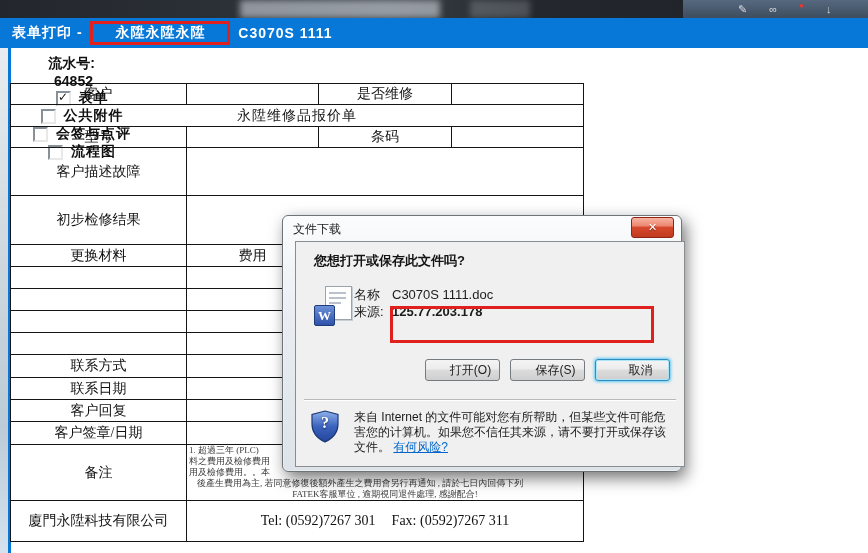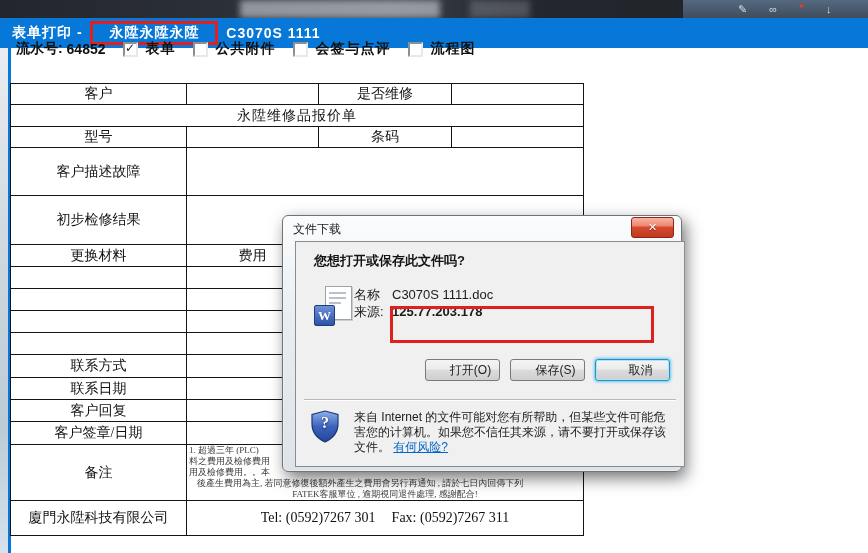--- a/index.html
+++ b/index.html
@@ -14,30 +14,30 @@
   .top-strip .patch { position:absolute; top:0; height:18px; background:rgba(225,232,238,0.55); filter:blur(3px); }
   .strip-right { position:absolute; left:683px; top:0; width:185px; height:18px;
     background:linear-gradient(180deg,#55687e,#3e4d5f); display:flex; align-items:center; gap:22px; padding-left:55px; box-sizing:border-box; }
   .bg-ic { font-size:11px; color:rgba(255,255,255,0.75); line-height:1; }
   .bg-ic.rec { color:#e6392b; font-size:8px; position:relative; top:-3px; }
 
   
   .app-titlebar { position:absolute; left:0; top:18px; width:868px; height:30px;
     background:#0878d8; display:flex; align-items:center; padding-left:12px; box-sizing:border-box; }
   .tb-text { color:#ffffff; font-weight:bold; font-size:14px; letter-spacing:1px; white-space:pre; }
-  .tb-box { border:3px solid #e0201c; padding:0px 16px; margin:0 3px; display:inline-flex; align-items:center; height:18px; }
+  .tb-box { border:3px solid #e0201c; padding:0px 22px; margin:0 3px; display:inline-flex; align-items:center; height:18px; }
 
   
   .left-sliver { position:absolute; left:0; top:48px; width:8px; height:505px;
     background:linear-gradient(180deg,#e9edf1 0%,#cfd8df 40%,#bccbd6 75%,#d3e2ec 100%); }
   .blue-edge { position:absolute; left:8px; top:48px; width:3px; height:505px; background:#0878d8; }
 
   
-  .options-row { position:absolute; left:16px; top:38px; height:22px; display:flex; align-items:center;
-    font-weight:bold; color:#101010; font-size:14px; }
+  .options-row { position:absolute; left:16px; top:55px; height:22px; display:flex; align-items:center;
+    font-weight:bold; color:#101010; font-size:14px;flex-direction:column; }
   .serial { white-space:pre; }
   .chk-group { display:flex; align-items:center; margin-left:17px; }
   .chk { width:15px; height:15px; background:#ffffff; border-top:2px solid #8a9097; border-left:2px solid #8a9097;
     border-right:2px solid #e8e8e8; border-bottom:2px solid #e8e8e8; box-sizing:border-box;
     display:flex; align-items:center; justify-content:center; margin-right:8px; }
   .chk i { font-style:normal; font-size:12px; font-weight:bold; color:#16181c; line-height:1; position:relative; top:-1px; }
   .chk-label { letter-spacing:1px; }
 
   
   table.form { position:absolute; left:10px; top:83px; width:573px; border-collapse:collapse; table-layout:fixed;
@@ -235,21 +235,21 @@
     <tr style="height:55px">
       <td>备注</td>
       <td colspan="3" class="remark-cell">
         <div class="rl l1">1. 超過三年 (PLC)</div>
         <div class="rl l2">料之費用及檢修費用</div>
         <div class="rl l3">用及檢修費用。。本</div>
         <div class="rl l4">後產生費用為主, 若同意修復後額外產生之費用會另行再通知 , 請於七日內回傳下列</div>
         <div class="rl l5">FATEK客服單位 , 逾期視同退件處理, 感謝配合!</div>
       </td>
     </tr>
-    <tr style="height:35px">
+    <tr style="height:41px">
       <td class="company">廈門永陞科技有限公司</td>
       <td colspan="3" class="telfax">
         <span>Tel: (0592)7267 301</span><span class="fax">Fax: (0592)7267 311</span>
       </td>
     </tr>
   </tbody>
     </table>
 
   <div class="dialog">
     <div class="dlg-titlebar">

